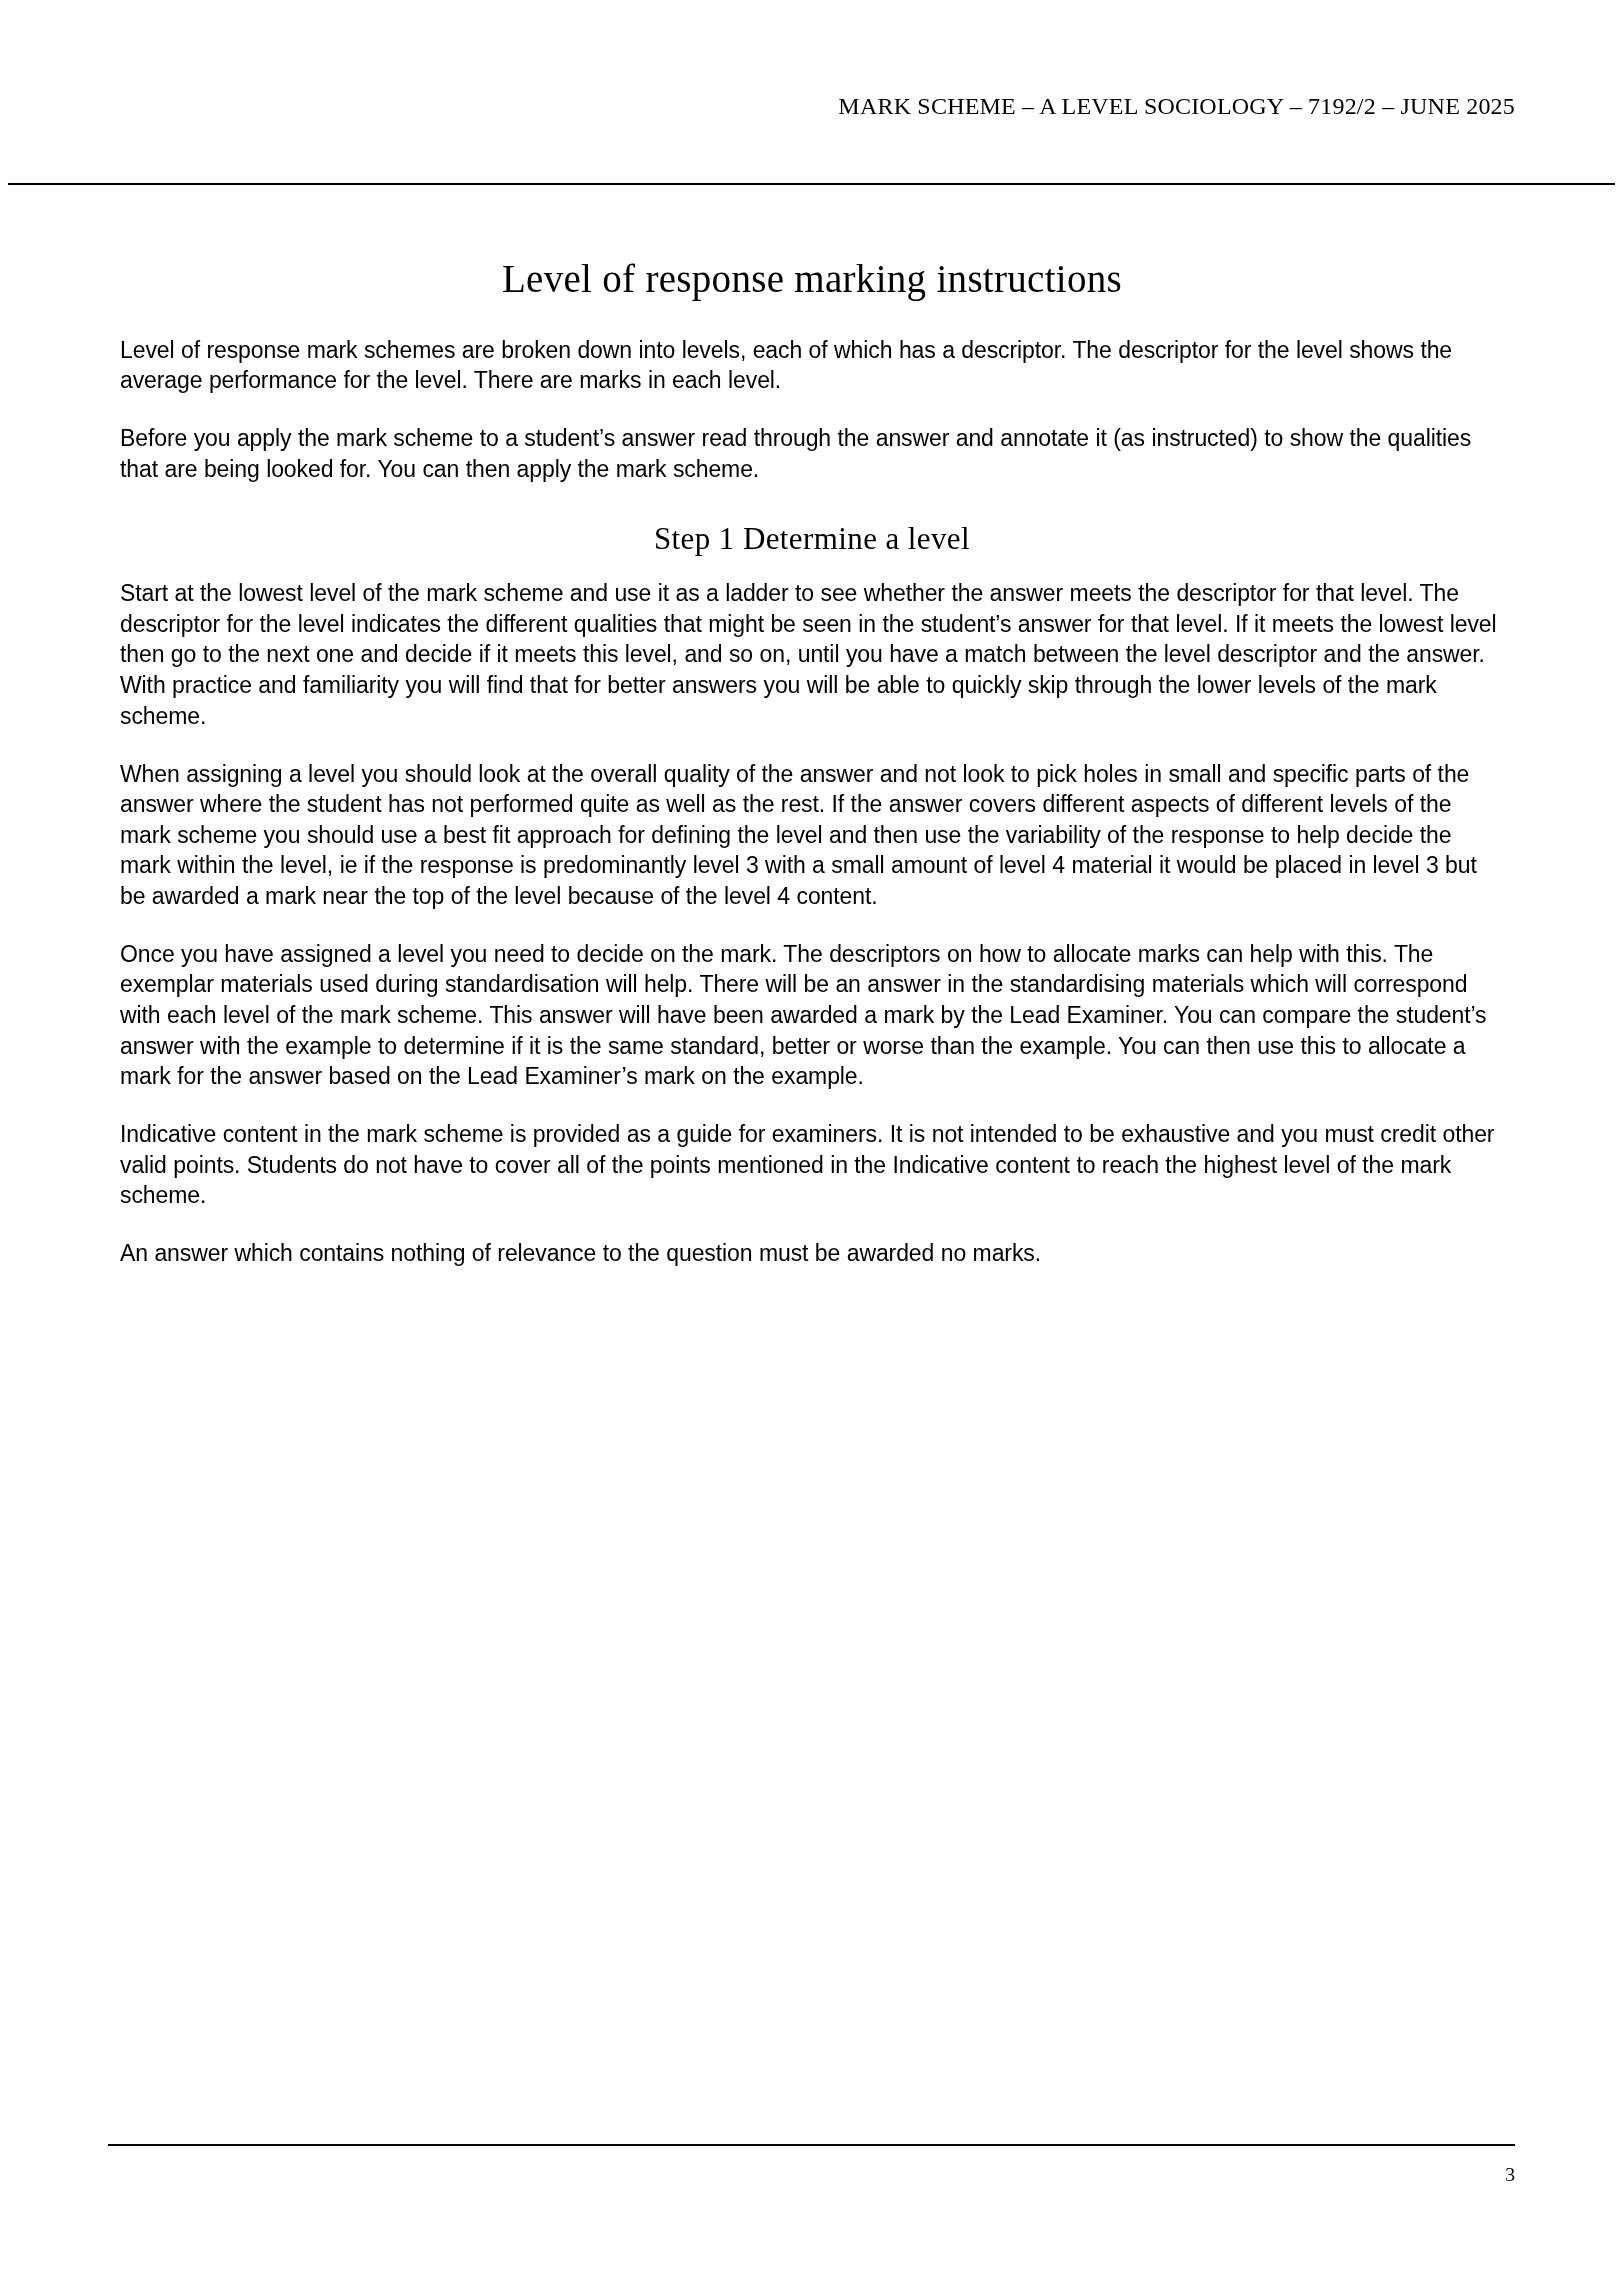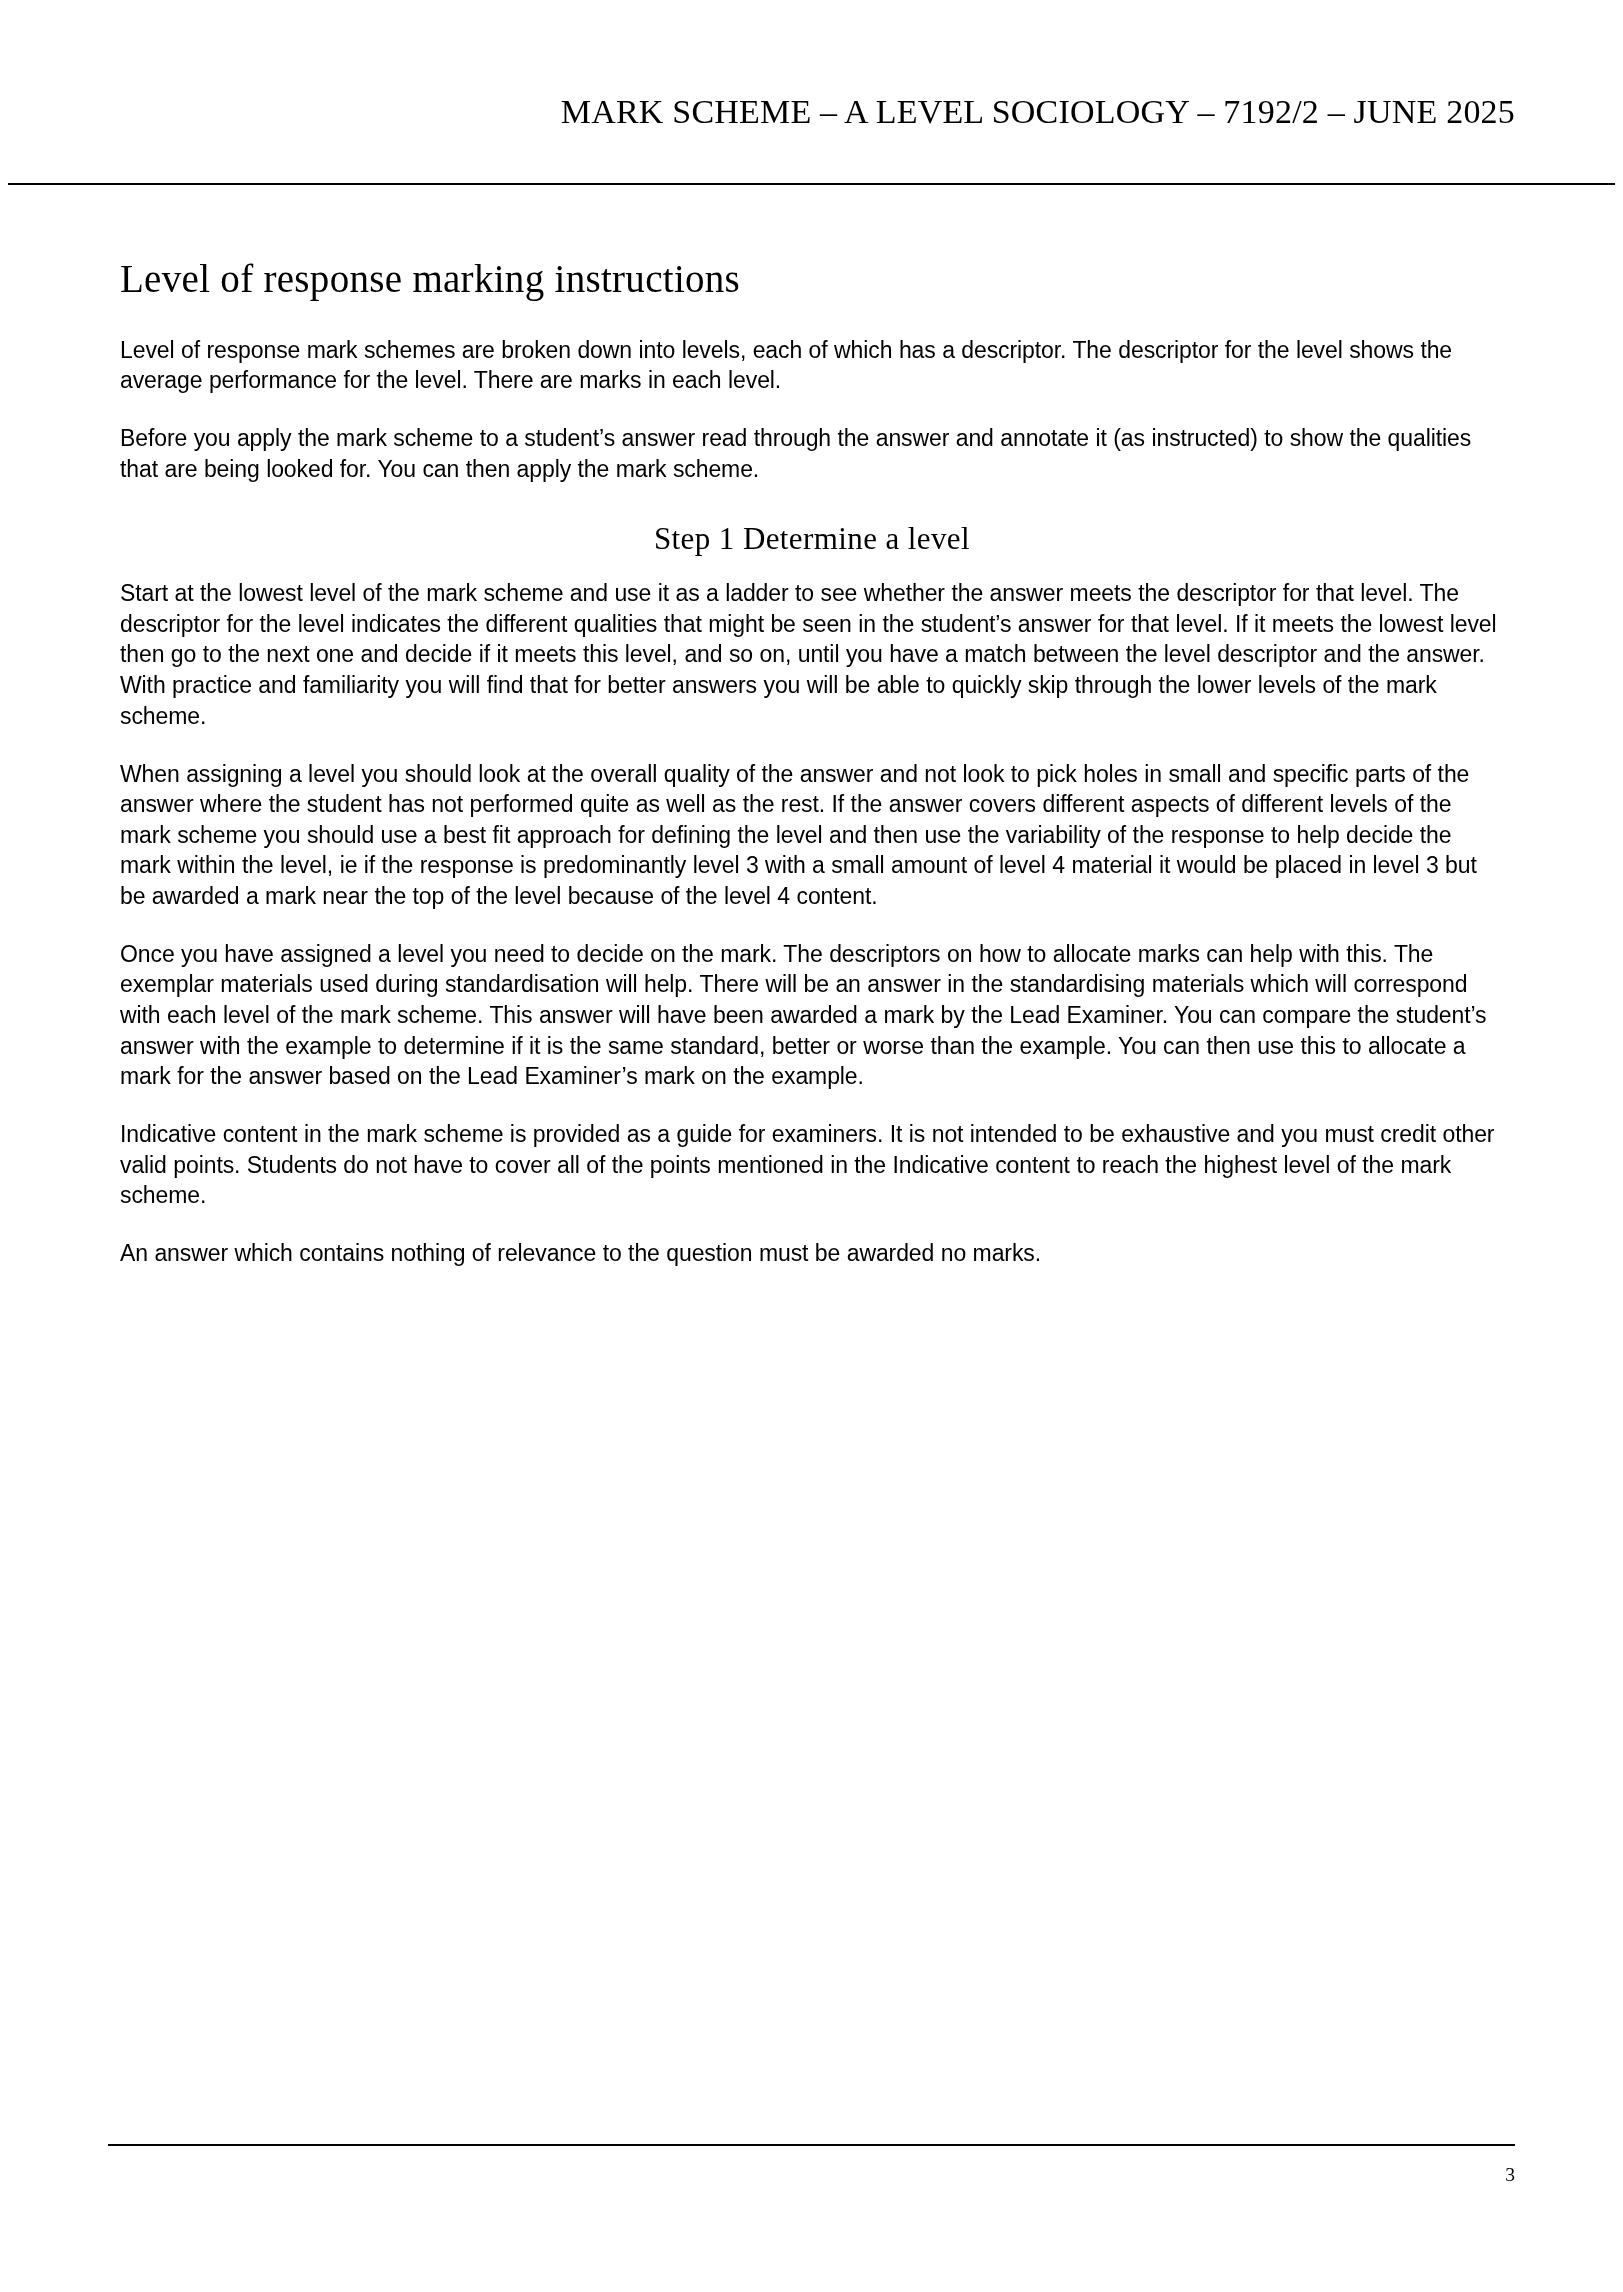--- a/index.html
+++ b/index.html
@@ -23,21 +23,21 @@
   }
 
   
   .running-header {
     position: absolute;
     top: 93px;
     left: 108px;
     right: 108px;
     text-align: right;
     font-family: "Liberation Serif", serif;
-    font-size: 34px;
+    font-size: 24px;
     letter-spacing: 0.2px;
     color: #000;
     white-space: nowrap;
   }
 
   .header-rule {
     position: absolute;
     top: 183px;
     left: 7.8px;
     right: 7.8px;
@@ -53,20 +53,21 @@
     width: 1384px;
   }
 
   .doc-title {
     font-family: "Liberation Serif", serif;
     font-size: 39px;
     font-weight: normal;
     line-height: 1.15;
     margin: 0 0 33px 0;
     letter-spacing: 0.3px;
+    text-align: center;
   }
 
   .step-heading {
     font-family: "Liberation Serif", serif;
     font-size: 31px;
     font-weight: normal;
     line-height: 1.2;
     margin: 35px 0 21.6px 0;
     letter-spacing: 0.4px;
     text-align: center;

